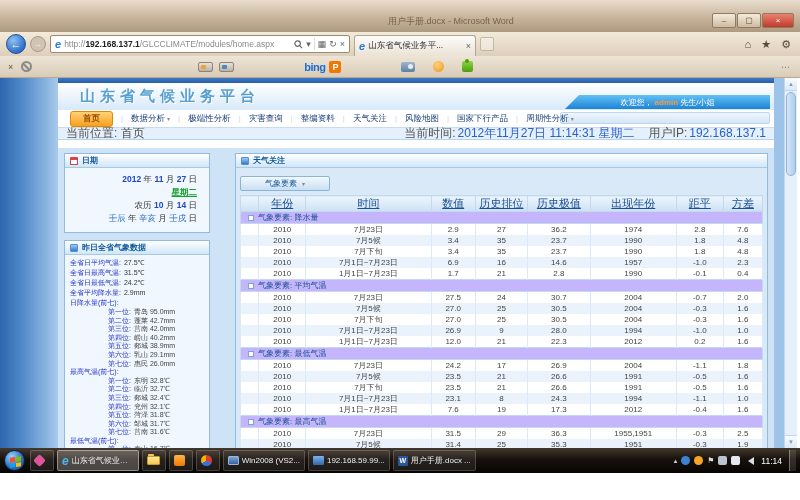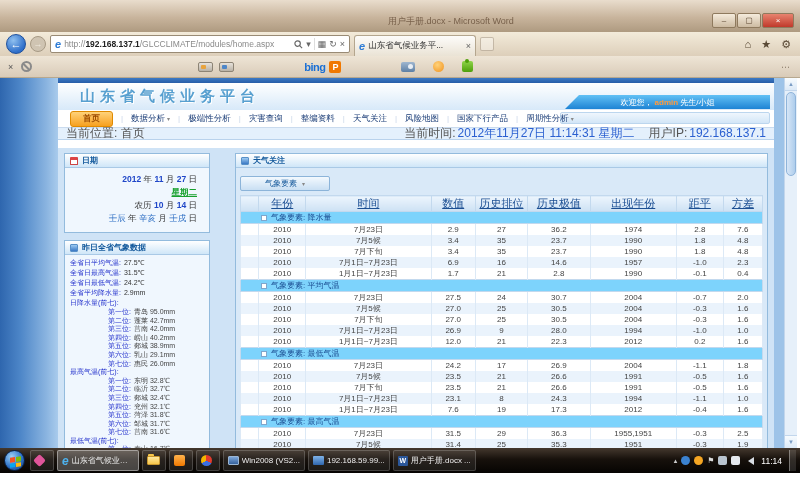--- a/index.html
+++ b/index.html
@@ -114,21 +114,21 @@
   .rank-val { margin-left:3px; color:#444; }
 
   
   .main-panel { flex:1; border:1px solid #93bbdd; background:#fff; display:flex; flex-direction:column; overflow:hidden; }
   .main-content { flex:1; background:#d9e9f8; padding:4px 4px 0; overflow:hidden; }
   .filter-btn { display:inline-flex; align-items:center; gap:3px; height:15px; padding:0 24px;
     background:linear-gradient(#f3f9fe,#c9dff3); border:1px solid #8cb4d9; border-radius:2px; font-size:8px; color:#14589b;justify-content:center; }
   table { width:100%; border-collapse:collapse; margin-top:4px; background:#fff; border:1px solid #b3cfe9; table-layout:fixed; }
   th { height:13px; background:linear-gradient(#ecf5fd,#cde1f4); font-size:11px; font-weight:normal;
     color:#1c4f93; border:1px solid #c3d9ee; overflow:hidden; white-space:nowrap;text-decoration:underline; }
-  tr.group td { height:11.5px; background:#7dd3fc; font-size:8px; color:#1c4f93; padding-left:20px;
+  tr.group td { height:11.5px; background:#c4b5fd; font-size:8px; color:#1c4f93; padding-left:7px;
     border:1px solid #c3d9ee; white-space:nowrap; overflow:hidden; }
   .cb { display:inline-block; width:6px; height:6px; border:1px solid #7fa6cc; background:#fff; margin-right:4px; vertical-align:middle; }
   tr.data td { height:11px; font-size:8px; color:#444; text-align:center;
     border-left:1px solid #dce9f6; border-right:1px solid #dce9f6; overflow:hidden; white-space:nowrap; }
   tr.data.alt td { background:#eaf3fc; }
 
   
   .taskbar { position:absolute; left:0; top:448px; width:800px; height:25px;
     background:linear-gradient(#44382e,#17110c 45%,#060402); display:flex; align-items:center; padding:0 2px; gap:3px; }
   .orb { width:21px; height:21px; border-radius:50%; border:1px solid #0a2248; position:relative; margin:0 2px; flex:0 0 auto;

